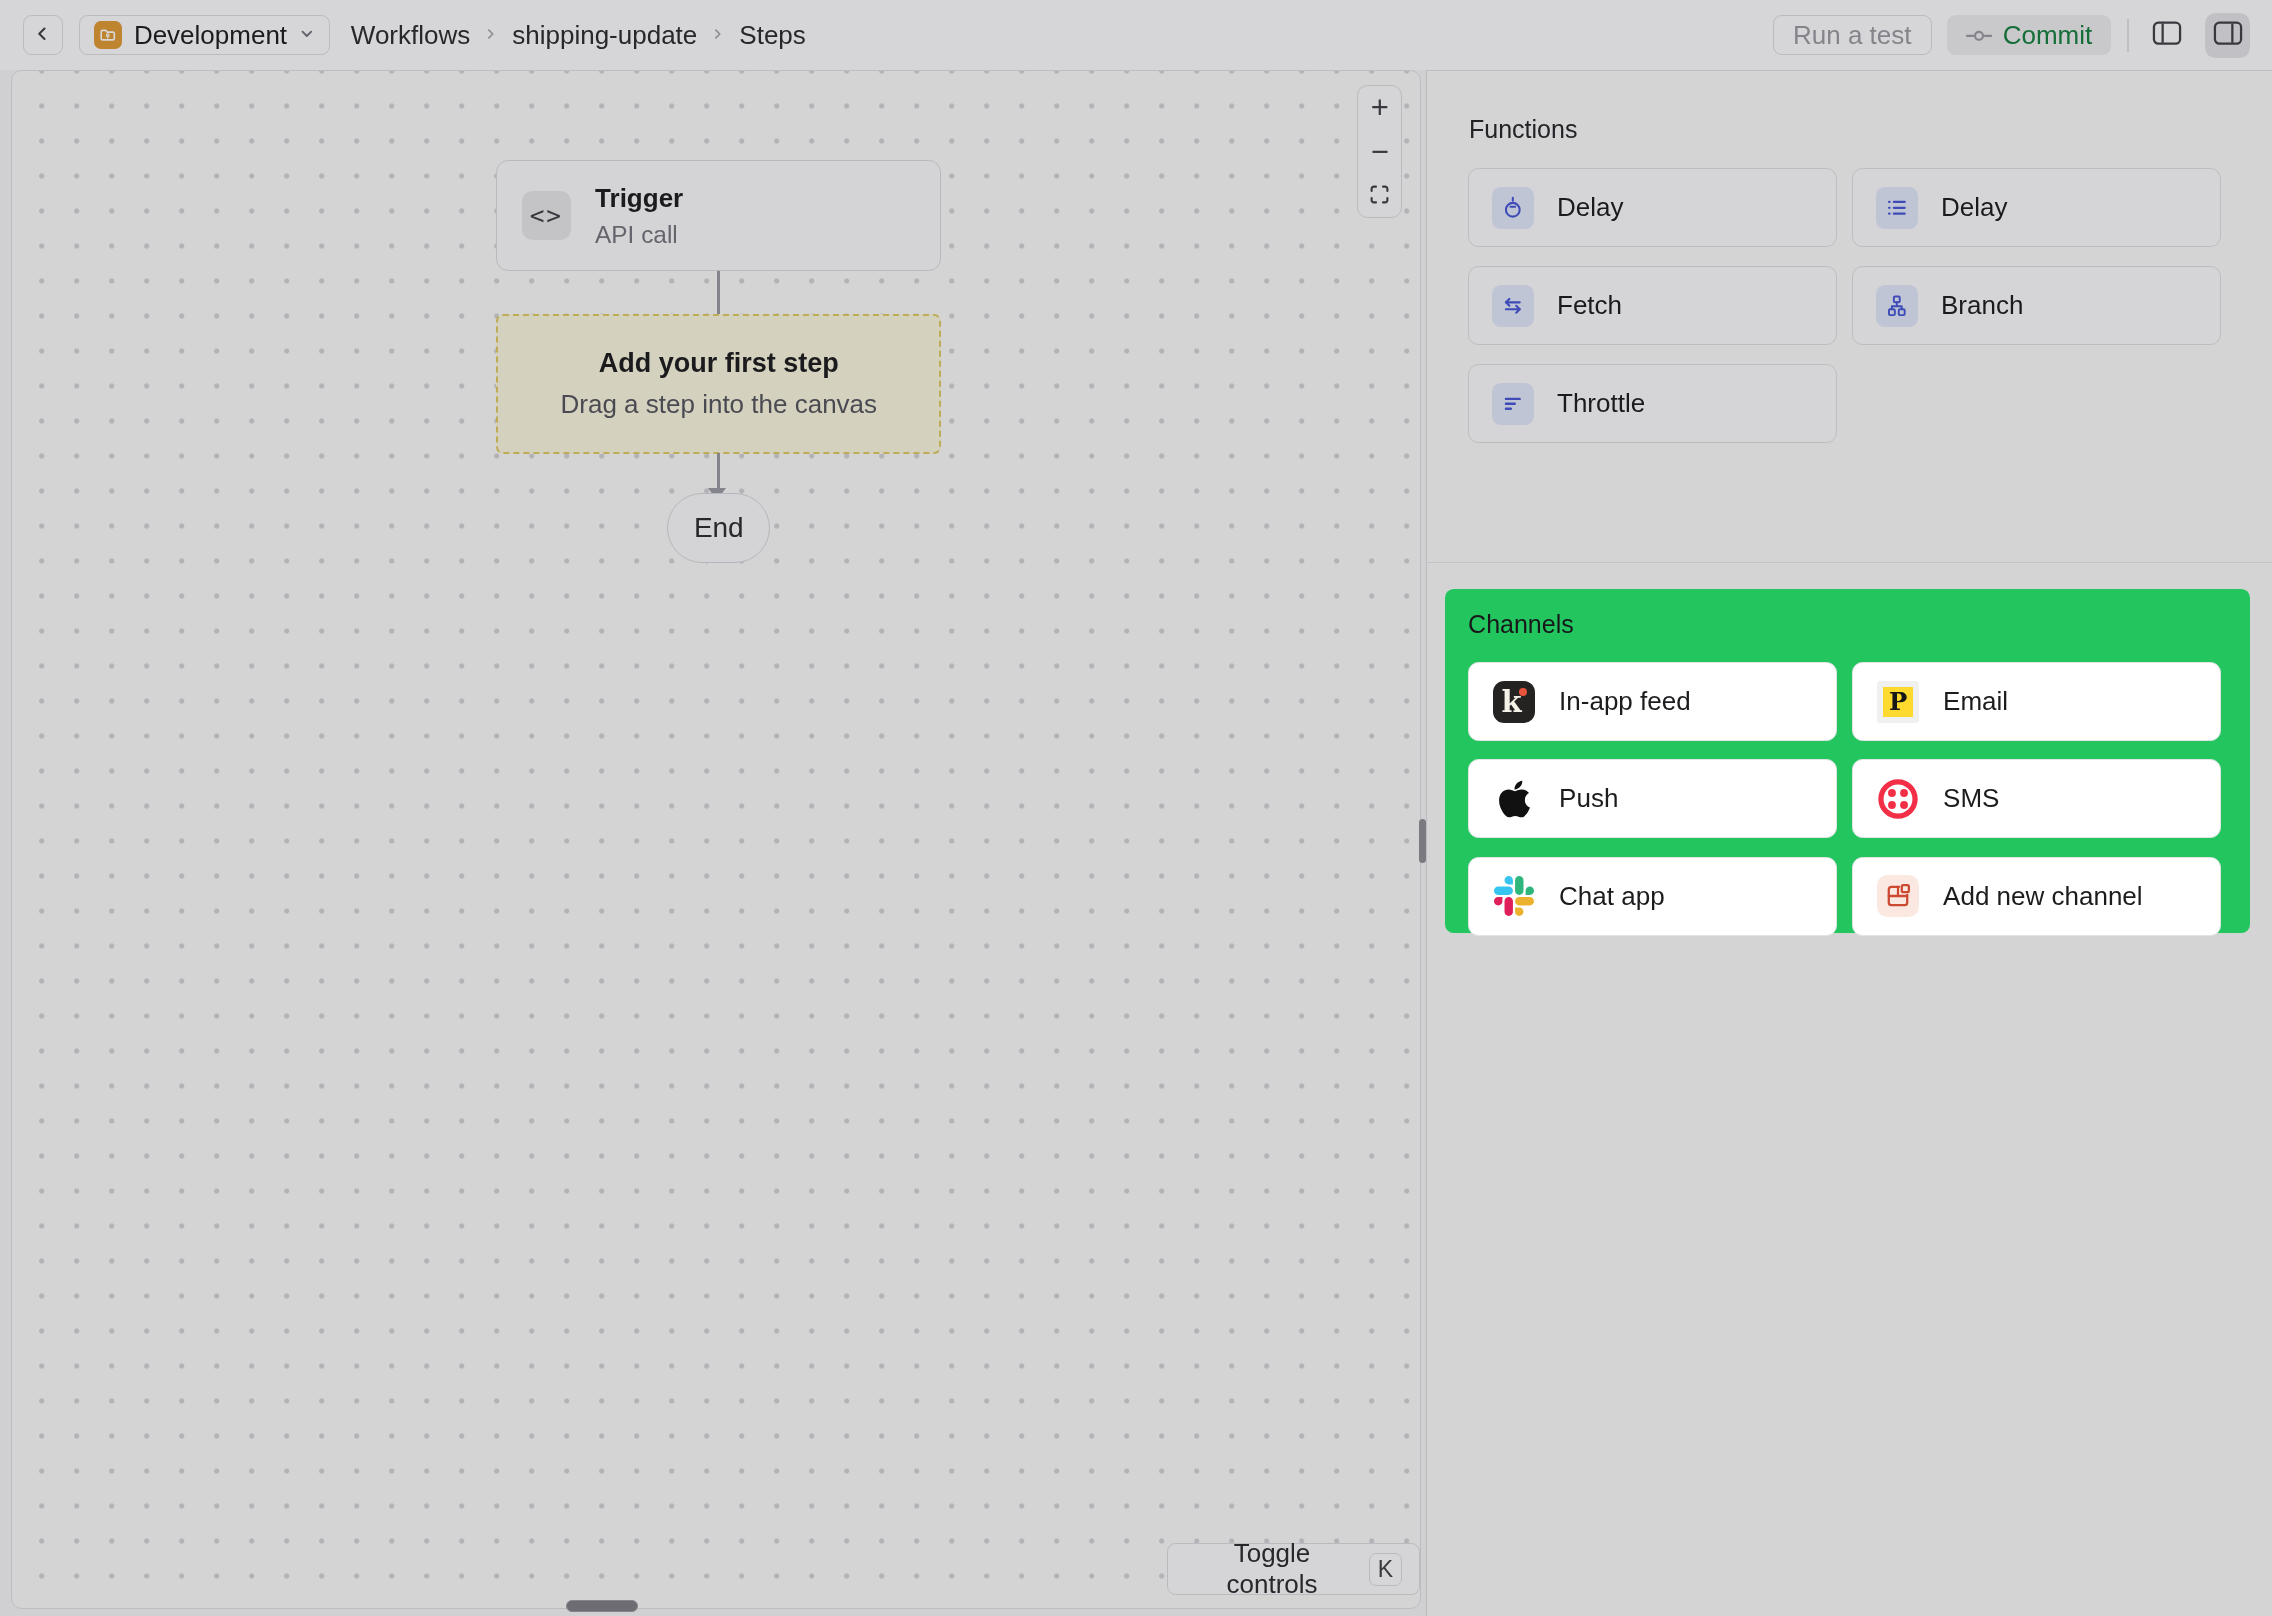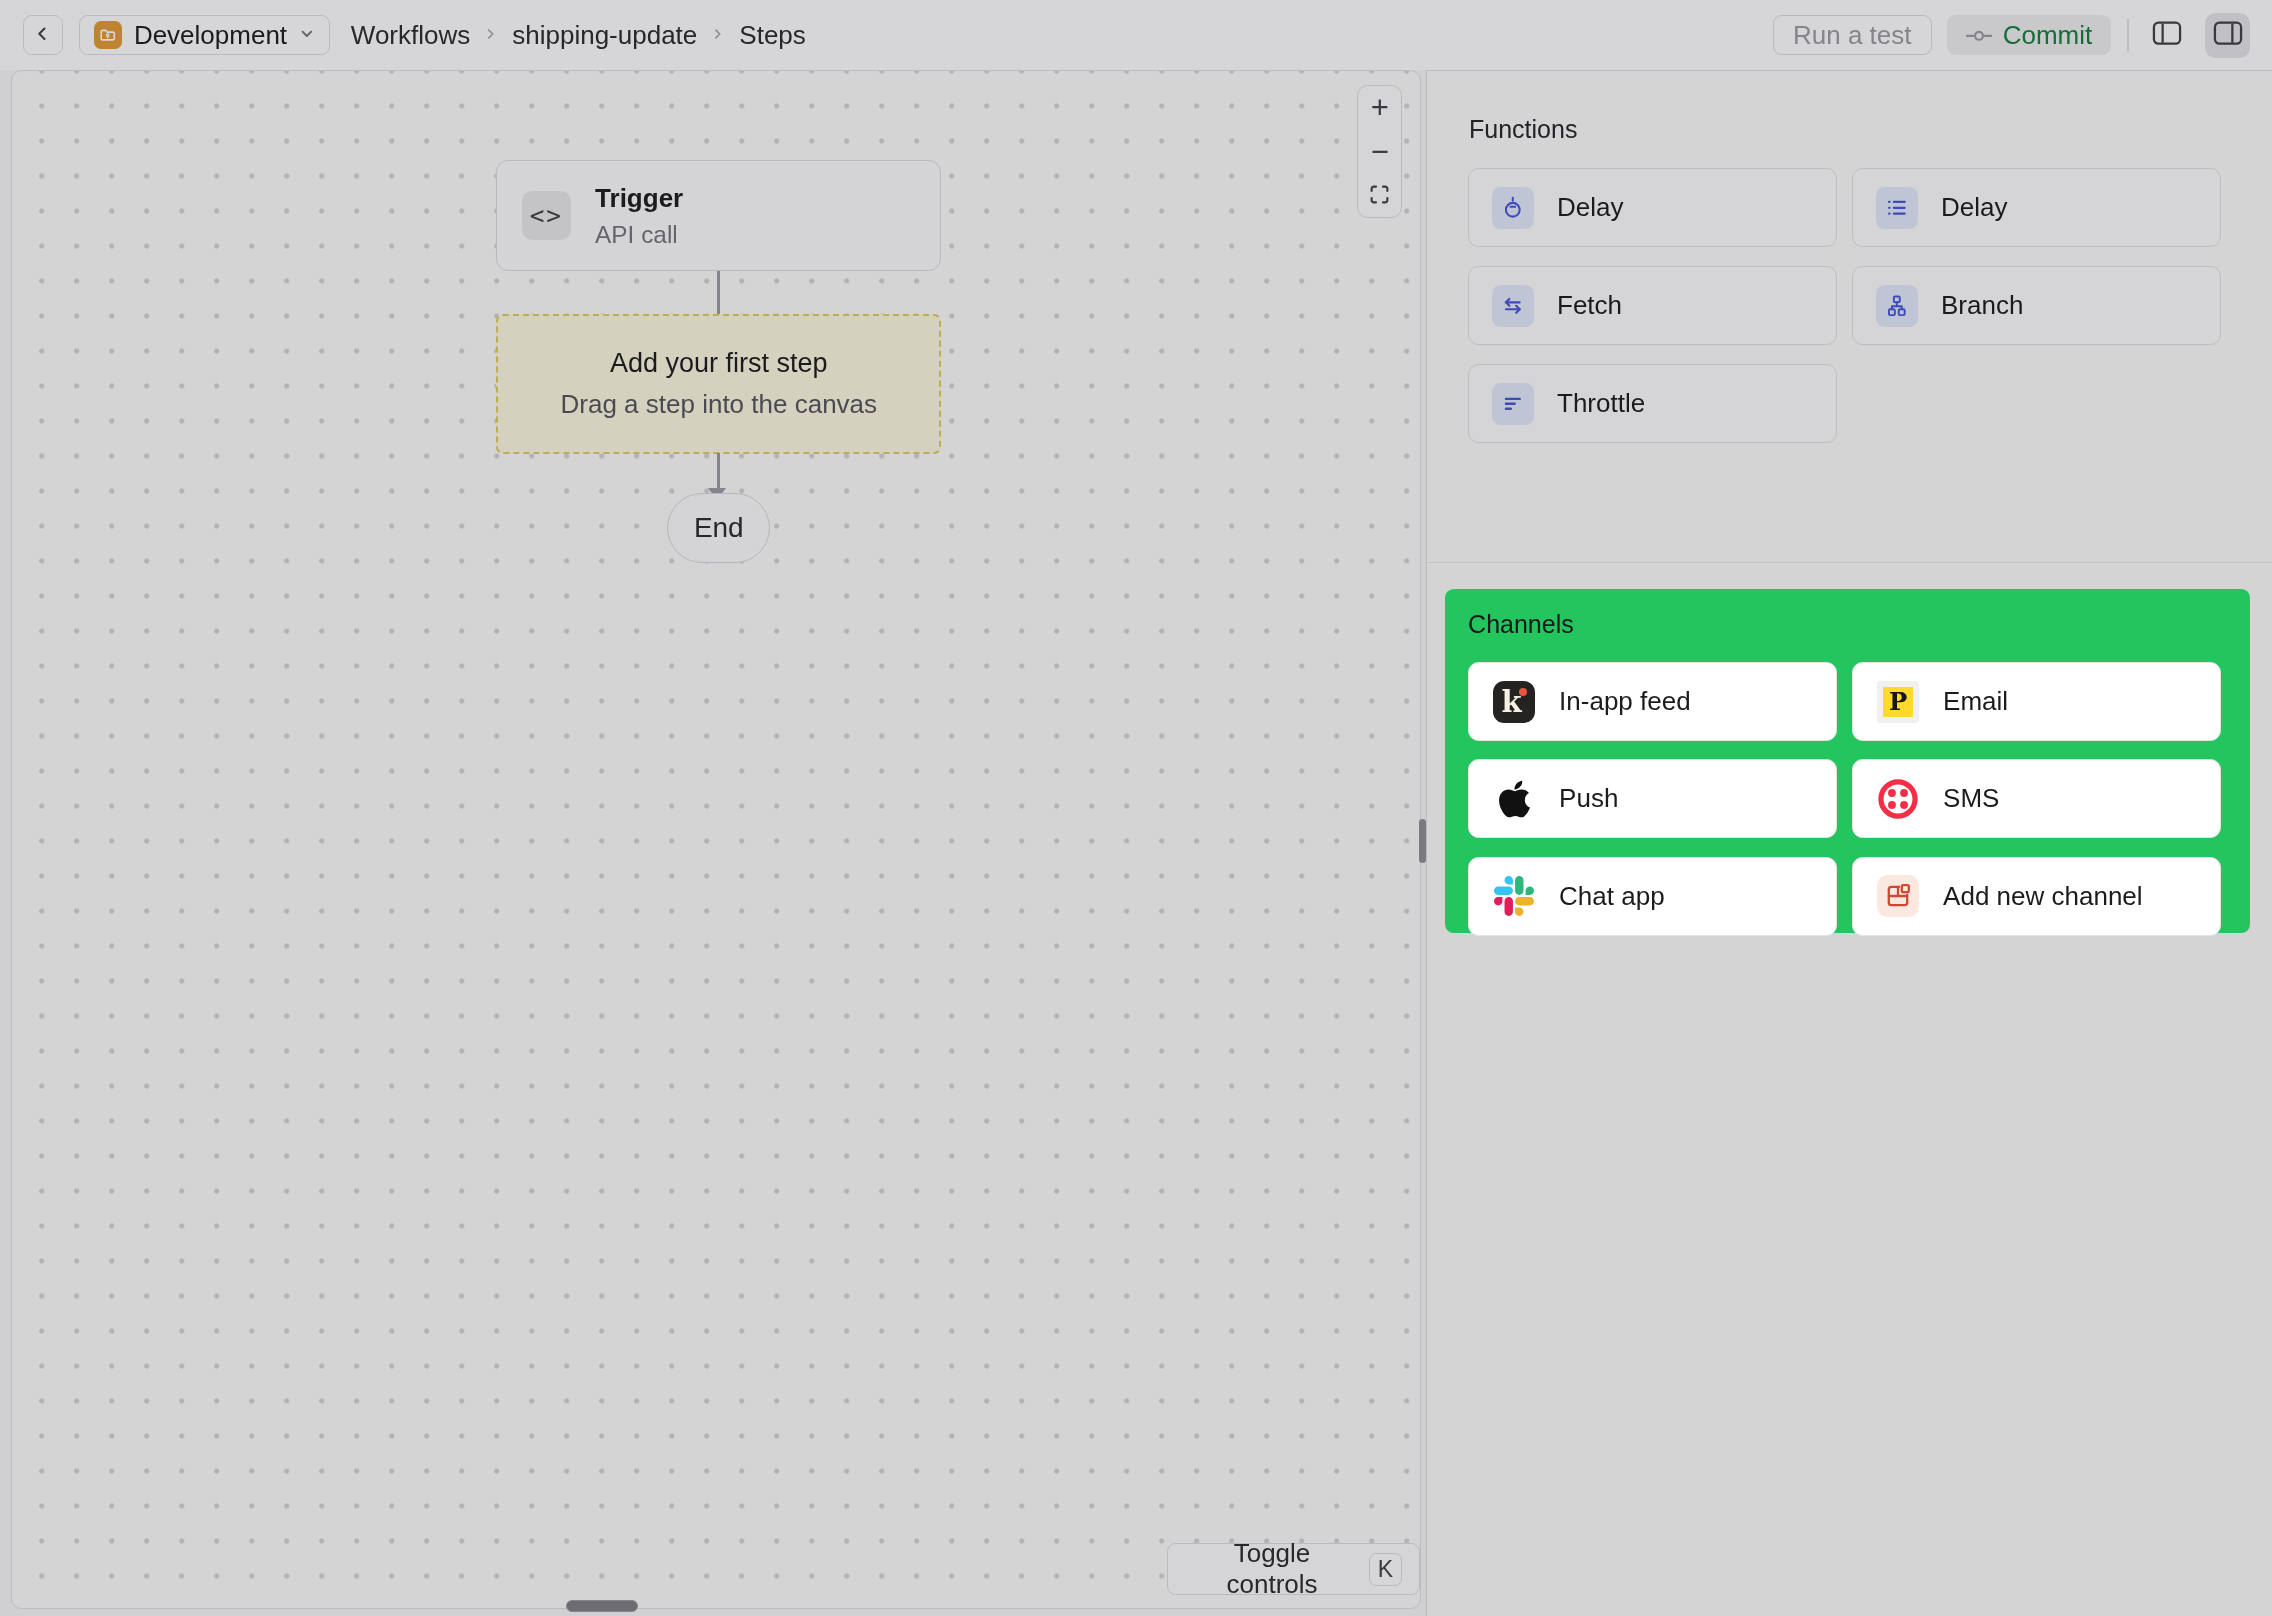--- a/index.html
+++ b/index.html
@@ -78,21 +78,21 @@
   .arrow-head{
     position:absolute; left:696px; top:417px; width:0; height:0;
     border-left:9.6px solid transparent; border-right:9.6px solid transparent;
     border-top:12.2px solid #9a9aa3;
   }
   .dropzone{
     position:absolute; left:484px; top:243px; width:445px; height:140px;
     background:#fbf7df; border:2.6px dashed #e0ca63; border-radius:7px;
     display:flex; flex-direction:column; align-items:center; justify-content:center; gap:10.5px;
   }
-  .dz-title{ font-size:27px; font-weight:400; color:#1c1c1f; }
+  .dz-title{ font-size:27px; font-weight:700; color:#1c1c1f; }
   .dz-sub{ font-size:26px; color:#55555d; }
   .end-pill{
     position:absolute; left:655px; top:422px; width:103px; height:70px;
     border:1.7px solid #d7d7dc; border-radius:35px; background:#fbfbfc;
     display:flex; align-items:center; justify-content:center;
     font-size:28px; color:#2b2b2f;
   }
   .zoom-ctl{
     position:absolute; left:1345px; top:14px; width:45px; height:133px;
     background:#fcfcfd; border:1.7px solid #dcdce0; border-radius:10.5px;

